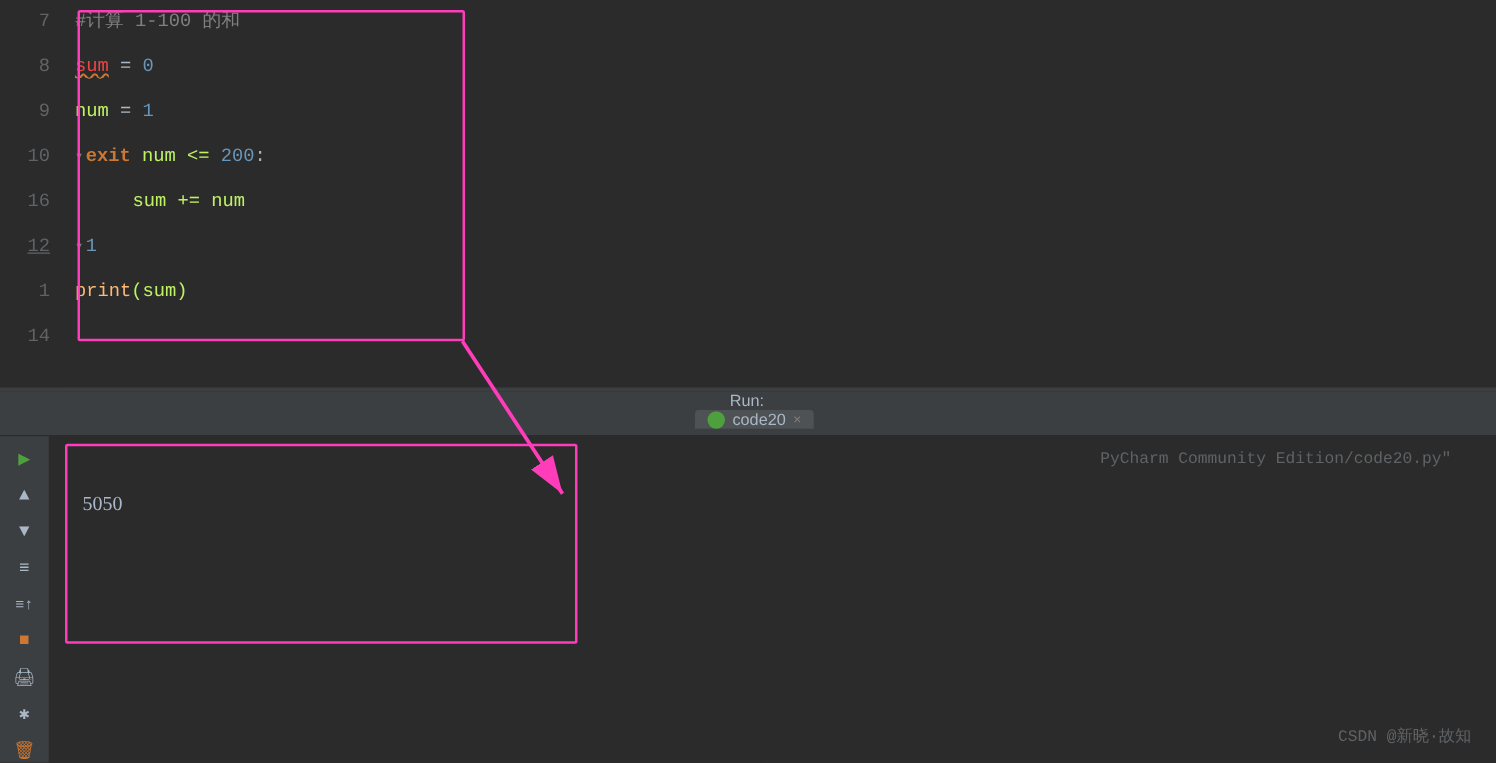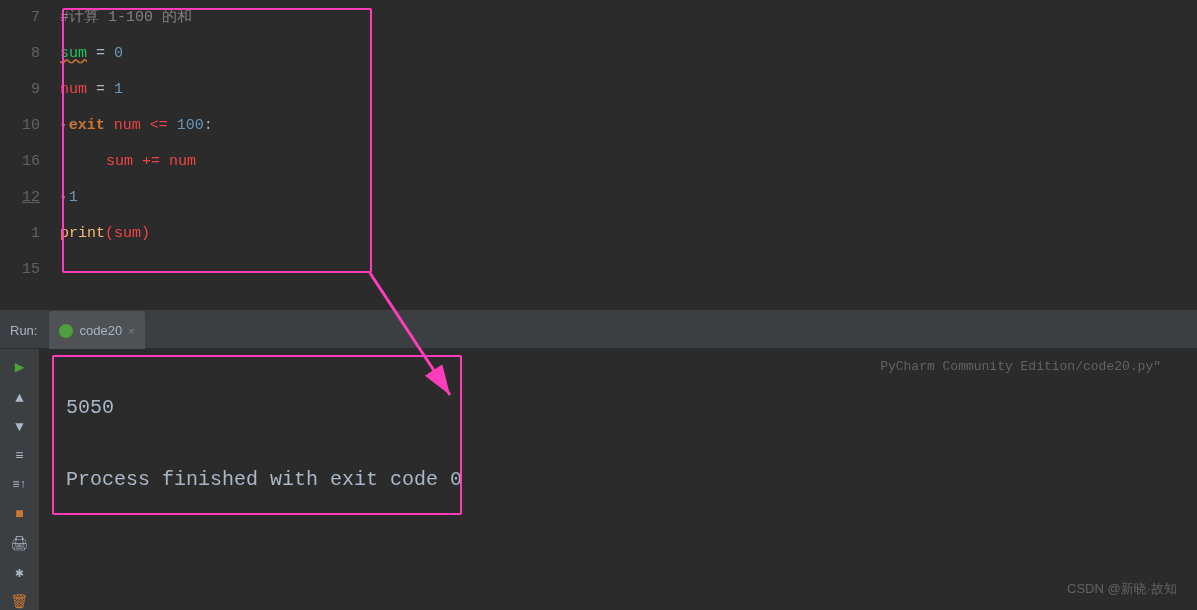--- a/index.html
+++ b/index.html
@@ -59,21 +59,21 @@
       display: flex;
       align-items: center;
       text-align: right;
     }
 
     
     .kw { color: #cc7832; font-weight: bold; } 
     .comment { color: #808080; }
     .number { color: #6897bb; }
     .func { color: #fdba74; }
-    .var { color: #ef4444; }
+    .var { color: #bef264; }
     .op { color: #a9b7c6; }
 
     
     .code-highlight-box {
       position: absolute;
       top: 8px;
       left: 62px;
       width: 310px;
       height: 265px;
       border: 2.5px solid #ff3dbb;
@@ -110,35 +110,36 @@
       background: #2b2b2b;
     }
 
     .run-header {
       height: 36px;
       background: #3c3f41;
       display: flex;
       align-items: center;
       padding-left: 10px;
       border-bottom: 1px solid #2b2b2b;
+      flex-direction: column;
     }
 
     .run-label {
       color: #a9b7c6;
       font-family: 'Segoe UI', Arial, sans-serif;
       font-size: 13px;
       margin-right: 12px;
     }
 
     .run-tab {
       display: flex;
       align-items: center;
       background: #4e5254;
       border-radius: 3px 3px 0 0;
-      padding: 12px 10px;
+      padding: 0 10px;
       color: #a9b7c6;
       font-family: 'Segoe UI', Arial, sans-serif;
       font-size: 13px;
       gap: 6px;
     }
 
     .run-tab-icon {
       width: 14px;
       height: 14px;
       background: #4e9f3d;
@@ -232,70 +233,70 @@
       pointer-events: none;
       z-index: 20;
     }
 
     
     .watermark {
       position: absolute;
       bottom: 12px;
       right: 20px;
       color: #606366;
-      font-family: Liberation Sans, sans-serif;
+      font-family: Liberation Mono, monospace;
       font-size: 13px;
     }
 
     .output-text {
-      font-family: Liberation Mono, monospace;
-      font-size: 20px;
+      font-family: Liberation Serif, serif;
+      font-size: 16px;
       color: #a9b7c6;
       line-height: 1.8;
       padding: 8px 0 0 10px;
     }
   </style>
 </head>
 <body>
 
 <div class="editor-area">
   <div class="line-numbers">
     <div style="height:36px;line-height:36px;">7</div>
     <div style="height:36px;line-height:36px;">8</div>
     <div style="height:36px;line-height:36px;">9</div>
     <div style="height:36px;line-height:36px;">10</div>
     <div style="height:36px;line-height:36px;">16</div>
     <div style="height:36px;line-height:36px;text-decoration:underline;">12</div>
     <div style="height:36px;line-height:36px;">1</div>
-    <div style="height:36px;line-height:36px;">15</div>
+    <div style="height:36px;line-height:36px;">14</div>
   </div>
 
   <div class="code-content">
 
     <div class="code-line">
       <span class="comment">#计算 1-100 的和</span>
     </div>
 
     <div class="code-line">
-      <span style="text-decoration: underline wavy #cc7832; color:#22c55e;">sum</span>
+      <span style="text-decoration: underline wavy #cc7832; color:#ef4444;">sum</span>
       <span class="op"> = </span>
       <span class="number">0</span>
     </div>
 
     <div class="code-line">
       <span class="var">num</span>
       <span class="op"> = </span>
       <span class="number">1</span>
     </div>
 
     <div class="code-line">
       <span class="fold-icon">▾</span>
       <span class="kw">exit</span>
       <span class="var"> num &lt;= </span>
-      <span class="number">100</span>
+      <span class="number">200</span>
       <span class="op">:</span>
     </div>
 
     <div class="code-line">
       <span style="color:#606366;font-size:10px;margin-right:4px;">│</span>
       <span class="var">    sum += num</span>
     </div>
 
     <div class="code-line">
       <span class="fold-icon">▾</span>
@@ -338,21 +339,20 @@
     <div class="toolbar-btn">🖨</div>
     <div class="toolbar-btn">✱</div>
     <div class="toolbar-btn" style="color:#cc7832;">🗑</div>
   </div>
 
   <div class="run-output">
     <div class="run-path-line">PyCharm Community Edition/code20.py"</div>
     <div class="output-text">
       <div>5050</div>
       <div>&nbsp;</div>
-      <div>Process finished with exit code 0</div>
     </div>
   </div>
 
   <div class="output-highlight-box"></div>
 </div>
 
 <svg class="arrow-svg" viewBox="0 0 1197 610">
   <defs>
     <marker id="arrowhead" markerWidth="10" markerHeight="7" refX="10" refY="3.5" orient="auto">
       <polygon points="0 0, 10 3.5, 0 7" fill="#ff3dbb"></polygon>

